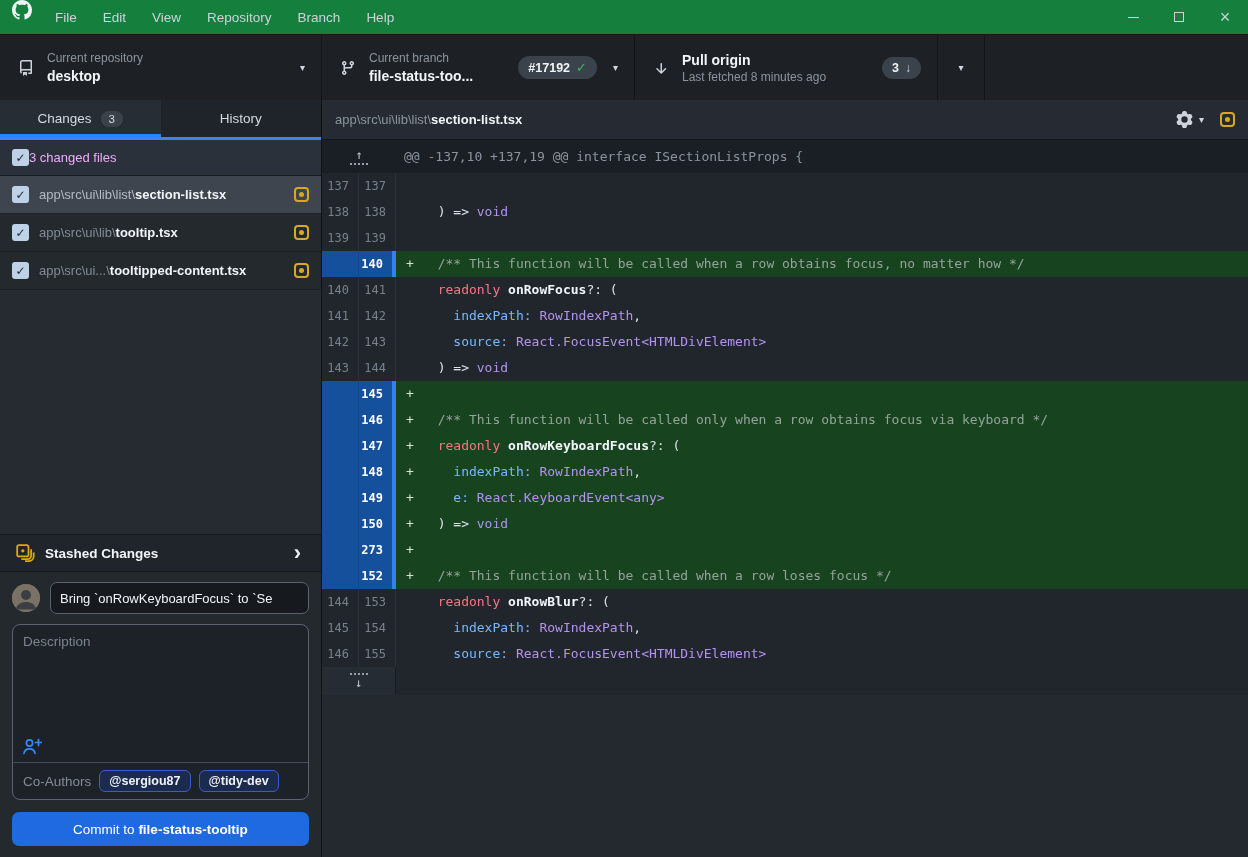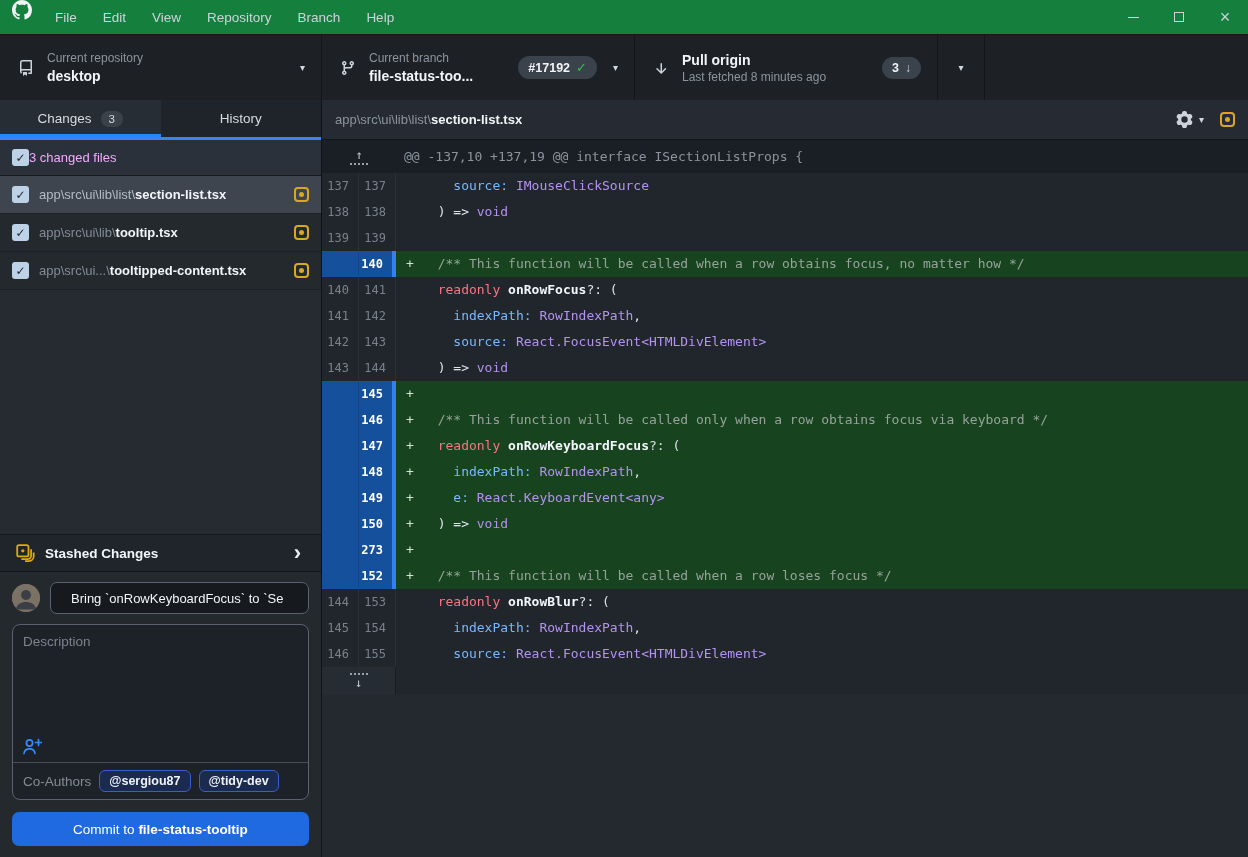--- a/index.html
+++ b/index.html
@@ -69,21 +69,21 @@
 
   .sidebar-spacer{flex:1;background:#262b31}
 
   .stashed{height:38px;flex:none;background:#20252b;border-top:1px solid #14171b;border-bottom:1px solid #14171b;display:flex;align-items:center;gap:10px;padding:0 16px}
   .stashed-label{color:#f2f5f8;font-size:13.5px;font-weight:600}
   .stashed-chevron{margin-left:auto;color:#e8edf2;font-size:22px;font-weight:700;line-height:1;margin-right:4px}
 
   .commit-form{flex:none;padding:10px 12px 11px;background:#24292e;display:flex;flex-direction:column}
   .summary-row{display:flex;align-items:center;gap:10px;margin-bottom:10px}
   .avatar{width:28px;height:28px;border-radius:50%;overflow:hidden;flex:none;background:#7a7265}
-  .summary-input{flex:1;min-width:0;height:32px;background:#16191d;border:1px solid #5a636d;border-radius:7px;color:#f2f5f8;font-size:13px;padding:0 20px;outline:none;font-family:inherit}
+  .summary-input{flex:1;min-width:0;height:32px;background:#16191d;border:1px solid #5a636d;border-radius:7px;color:#f2f5f8;font-size:13px;padding:0 9px;outline:none;font-family:inherit}
   .desc-box{border:1px solid #5a636d;border-radius:8px;background:#1d2228;display:flex;flex-direction:column;height:176px;overflow:hidden}
   .desc-area{flex:1;position:relative}
   .desc-textarea{width:100%;height:100%;background:transparent;border:none;resize:none;outline:none;color:#f2f5f8;font-size:13.5px;padding:9px 10px;font-family:inherit}
   .desc-textarea::placeholder{color:#7a848e}
   .person-add{position:absolute;left:9px;bottom:7px;display:flex}
   .coauthors{height:37px;flex:none;border-top:1px solid #454e58;display:flex;align-items:center;gap:8px;padding:0 10px}
   .coauthors-label{color:#828c96;font-size:13.5px}
   .coauthor-pill{background:#1b2b4f;border:1px solid #3d5ccc;border-radius:6px;padding:3px 9px;color:#eef2f6;font-size:12.5px;font-weight:600;white-space:nowrap}
   .commit-btn{margin-top:12px;height:34px;background:var(--button-blue);border:none;border-radius:7px;color:#fff;font-size:13.5px;font-family:inherit;display:flex;align-items:center;justify-content:center;cursor:default}
   .commit-btn .prefix{white-space:pre}
@@ -328,21 +328,20 @@
           </span>
         </span>
         <span class="hunk-text">@@ -137,10 +137,19 @@ interface ISectionListProps {</span>
       </div>
 
       <div>
           <div class="code-row ctx">
             <span class="gut old">137</span>
             <span class="gut new">137</span>
             <span class="marker"></span>
-            <span class="code"><span>    </span><span class="tok-prop">source:</span><span> </span><span class="tok-type">IMouseClickSource</span></span>
           </div>
           <div class="code-row ctx">
             <span class="gut old">138</span>
             <span class="gut new">138</span>
             <span class="marker"></span>
             <span class="code"><span>  ) =&gt; </span><span class="tok-type">void</span></span>
           </div>
           <div class="code-row ctx">
             <span class="gut old">139</span>
             <span class="gut new">139</span>

